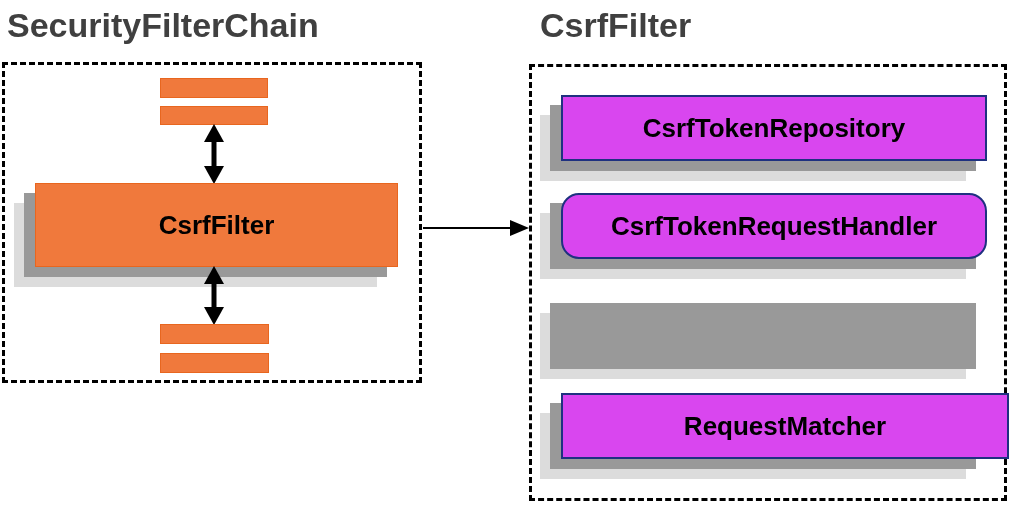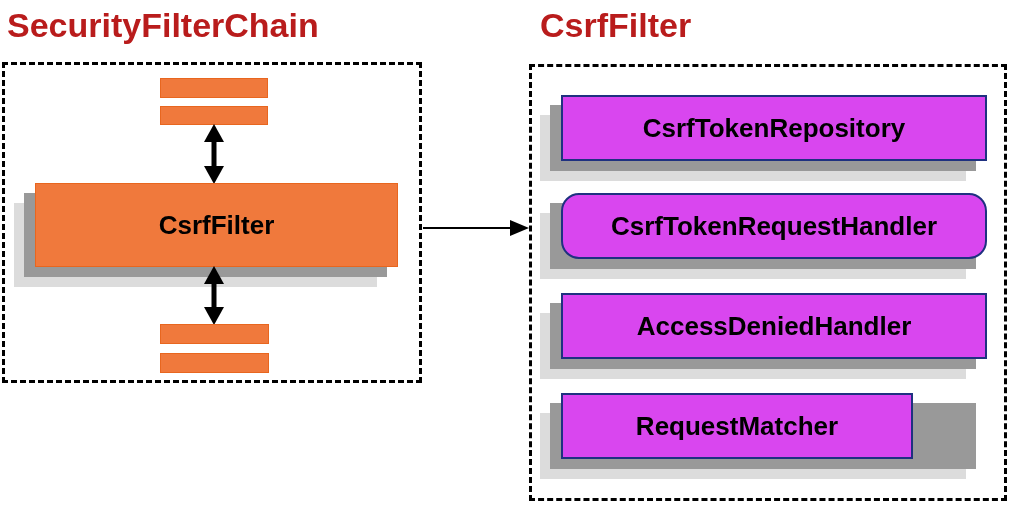--- a/index.html
+++ b/index.html
@@ -1,21 +1,21 @@
 <!DOCTYPE html>
 <html><head>
 <meta charset="utf-8">
 <style>
   html,body{margin:0;padding:0;background:#fff;}
   #stage{
     position:relative;width:1010px;height:505px;background:#ffffff;
     font-family:"Liberation Sans","DejaVu Sans",sans-serif;overflow:hidden;
   }
   .title{
-    position:absolute;font-size:34px;font-weight:bold;color:#b91c1c;
+    position:absolute;font-size:34px;font-weight:bold;color:#404040;
     white-space:nowrap;letter-spacing:0px;
   }
   .container{
     position:absolute;border:3px dashed #000;box-sizing:border-box;background:transparent;
   }
   .bar{
     position:absolute;background:#F0793C;border:1px solid #E8661F;box-sizing:border-box;
   }
   .shadow-dark{position:absolute;background:#999999;}
   .shadow-light{position:absolute;background:#DCDCDC;}
@@ -79,23 +79,20 @@
   </div>
 
   <div class="shadow-light" style="left:540px;top:213px;width:426px;height:66px;"></div>
   <div class="shadow-dark" style="left:550px;top:203px;width:426px;height:66px;"></div>
   <div class="blue-box" style="left:561px;top:193px;width:426px;height:66px;border-radius:18px;">
     <span>CsrfTokenRequestHandler</span>
   </div>
 
   <div class="shadow-light" style="left:540px;top:313px;width:426px;height:66px;"></div>
   <div class="shadow-dark" style="left:550px;top:303px;width:426px;height:66px;"></div>
-  <div class="blue-box" style="left:561px;top:293px;width:426px;height:66px;">
-    <span>AccessDeniedHandler</span>
-  </div>
 
   <div class="shadow-light" style="left:540px;top:413px;width:426px;height:66px;"></div>
   <div class="shadow-dark" style="left:550px;top:403px;width:426px;height:66px;"></div>
-  <div class="blue-box" style="left:561px;top:393px;width:352px;height:66px;">
+  <div class="blue-box" style="left:561px;top:393px;width:448px;height:66px;">
     <span>RequestMatcher</span>
   </div>
 
 </div>
 
 </body></html>

